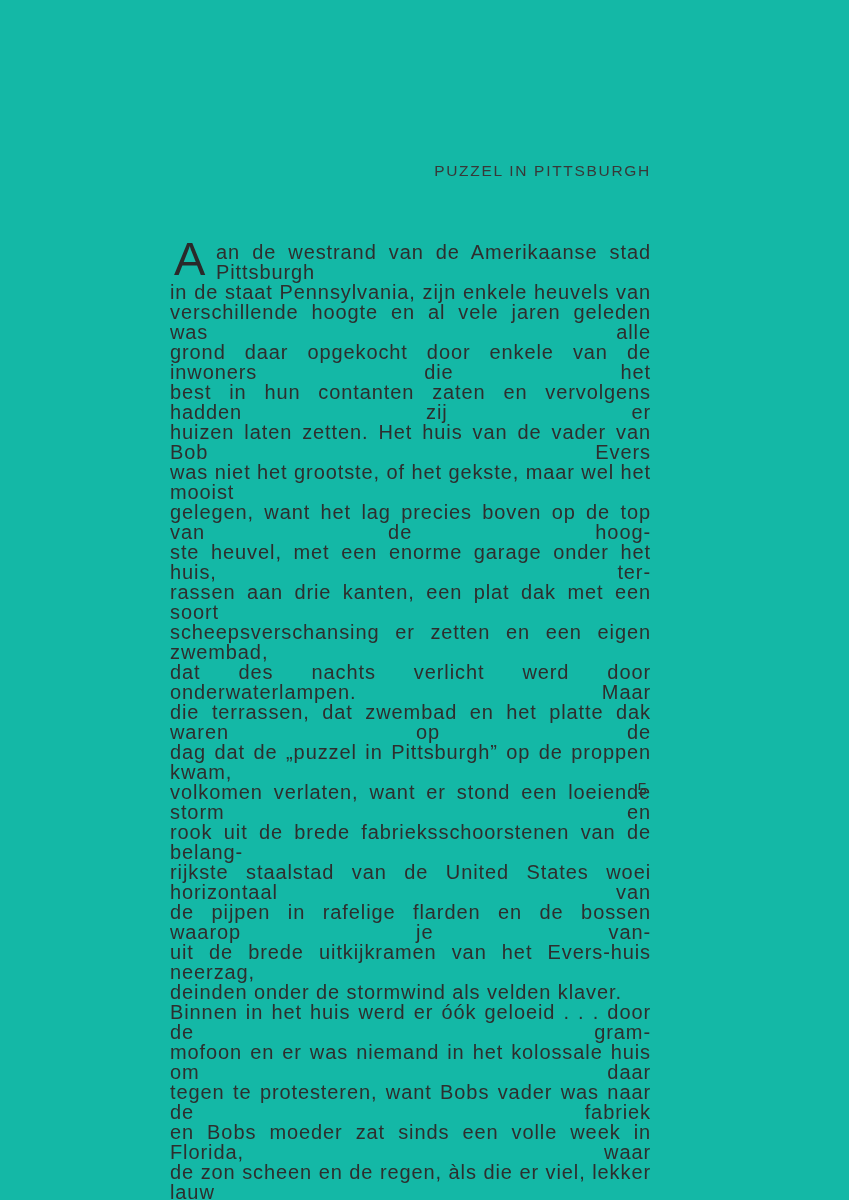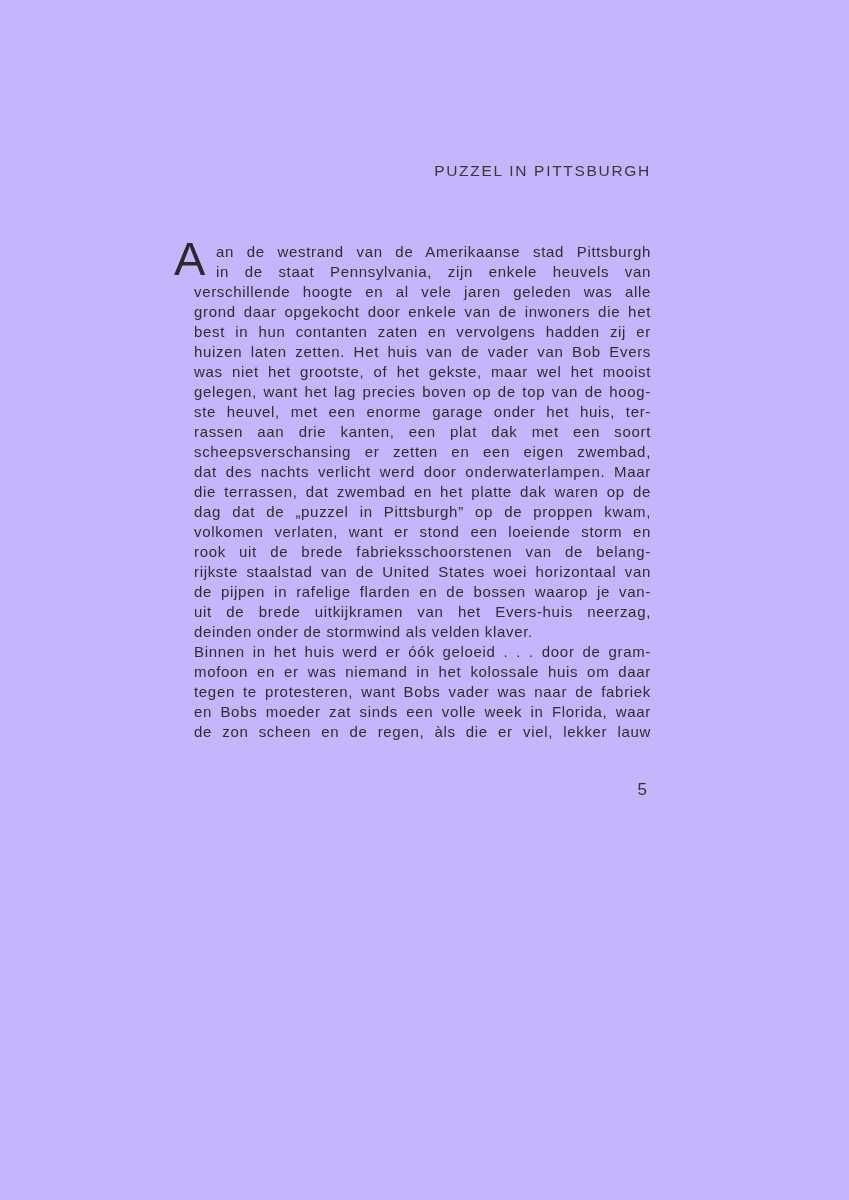--- a/index.html
+++ b/index.html
@@ -4,21 +4,21 @@
 <style>
   html, body {
     margin: 0;
     padding: 0;
     background: #ffffff;
   }
   .page {
     position: relative;
     width: 849px;
     height: 1200px;
-    background: #c4b5fd;
+    background: #14b8a6;
     font-family: "Liberation Sans", sans-serif;
     color: #2e2e2e;
     overflow: hidden;
   }
   .column {
     position: absolute;
     left: 170px;
     width: 481px;
   }
   .running-header {
@@ -27,27 +27,26 @@
     font-size: 15.5px;
     line-height: 20px;
     letter-spacing: 1.7px;
     color: #383838;
     white-space: nowrap;
   }
   .text-body {
     top: 242px;
   }
   .line {
-    font-size: 15px;
+    font-size: 20px;
     line-height: 20px;
     letter-spacing: 0.045em;
     text-align: justify;
     text-align-last: justify;
     color: #2e2e2e;
-    margin-left: 24px;
   }
   .line.flush-left {
     text-align: right;
     text-align-last: left;
   }
   .drop-cap {
     float: left;
     width: 46px;
     height: 40px;
     box-sizing: border-box;

